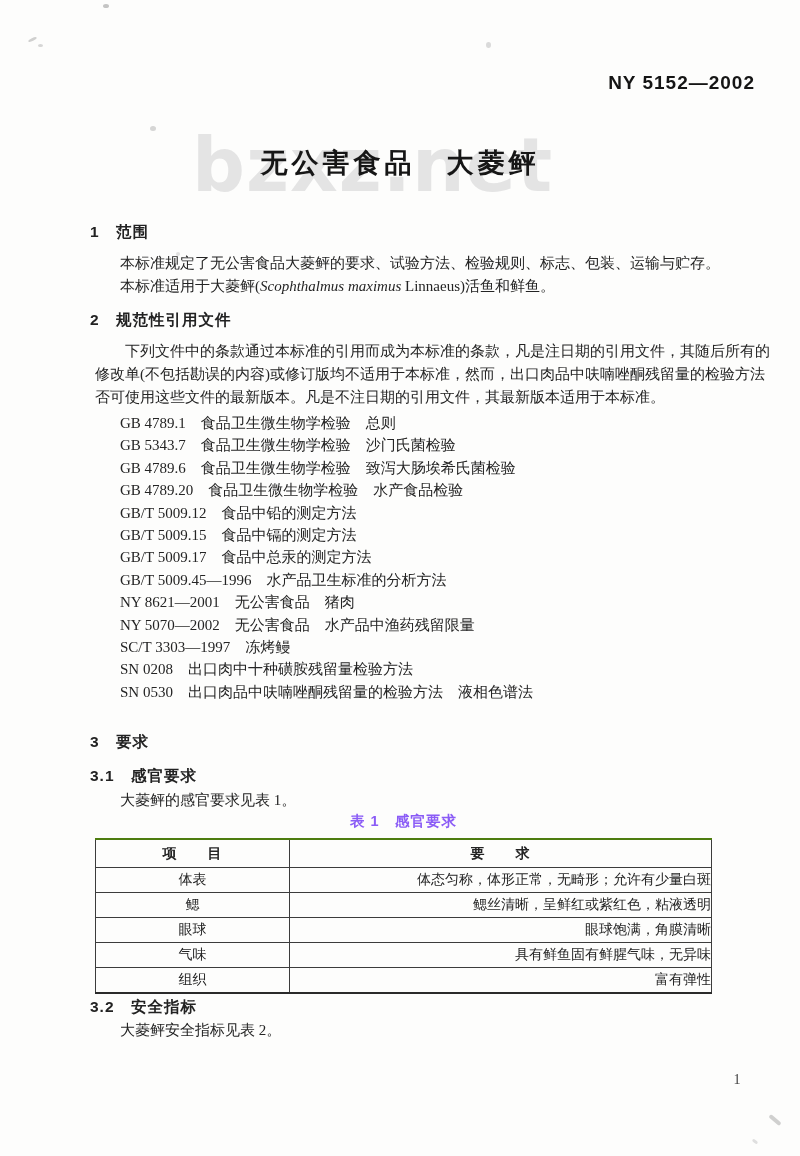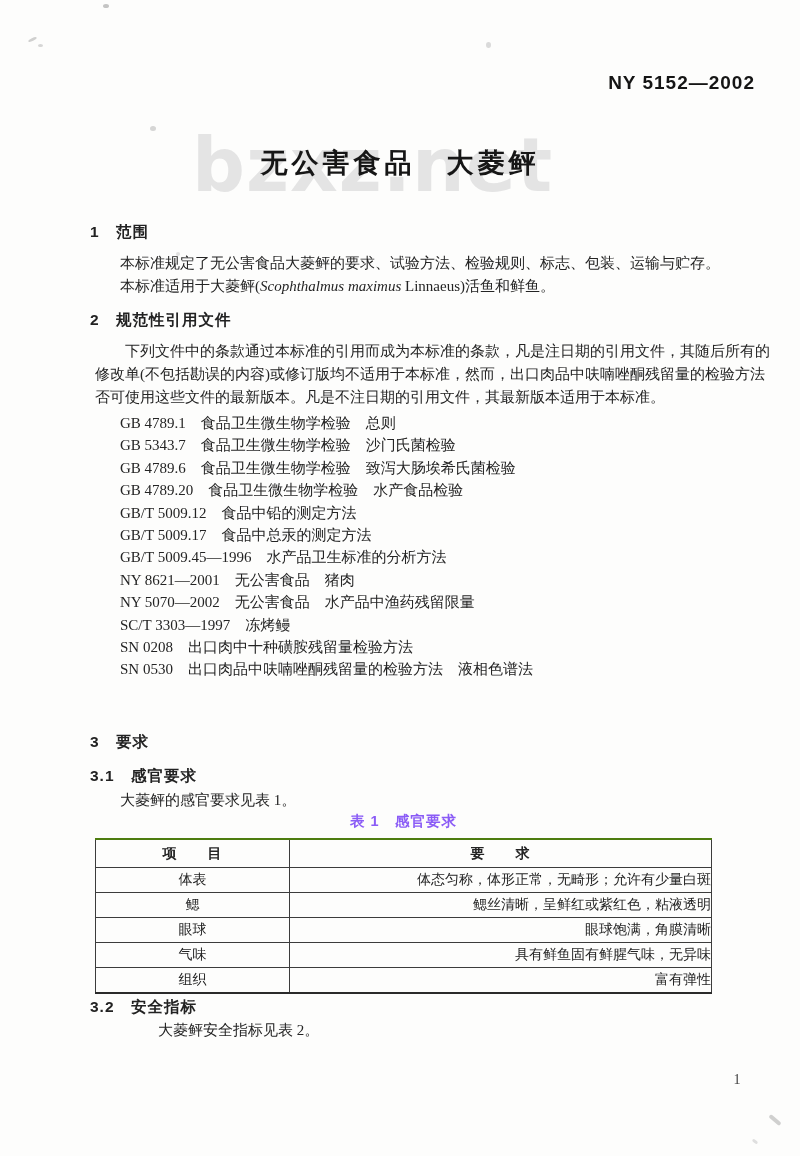--- a/index.html
+++ b/index.html
@@ -108,20 +108,21 @@
     <div class="nowrap">修改单(不包括勘误的内容)或修订版均不适用于本标准，然而，出口肉品中呋喃唑酮残留量的检验方法</div>
     <div class="nowrap">否可使用这些文件的最新版本。凡是不注日期的引用文件，其最新版本适用于本标准。</div>
   </div>
 
   <div class="abs refs">
     <div class="nowrap">GB 4789.1　食品卫生微生物学检验　总则</div>
     <div class="nowrap">GB 5343.7　食品卫生微生物学检验　沙门氏菌检验</div>
     <div class="nowrap">GB 4789.6　食品卫生微生物学检验　致泻大肠埃希氏菌检验</div>
     <div class="nowrap">GB 4789.20　食品卫生微生物学检验　水产食品检验</div>
     <div class="nowrap">GB/T 5009.12　食品中铅的测定方法</div>
+    <div class="nowrap">GB/T 5009.15　食品中镉的测定方法</div>
     <div class="nowrap">GB/T 5009.17　食品中总汞的测定方法</div>
     <div class="nowrap">GB/T 5009.45—1996　水产品卫生标准的分析方法</div>
     <div class="nowrap">NY 8621—2001　无公害食品　猪肉</div>
     <div class="nowrap">NY 5070—2002　无公害食品　水产品中渔药残留限量</div>
     <div class="nowrap">SC/T 3303—1997　冻烤鳗</div>
     <div class="nowrap">SN 0208　出口肉中十种磺胺残留量检验方法</div>
     <div class="nowrap">SN 0530　出口肉品中呋喃唑酮残留量的检验方法　液相色谱法</div>
   </div>
 
   <div class="abs heading" style="left:90px;top:732px;">3　要求</div>
@@ -159,17 +160,17 @@
         <td class="req">具有鲜鱼固有鲜腥气味，无异味</td>
       </tr>
       <tr>
         <td class="item">组织</td>
         <td class="req">富有弹性</td>
       </tr>
     </tbody>
   </table>
 
   <div class="abs heading" style="left:90px;top:997px;">3.2　安全指标</div>
-  <div class="abs bodytext nowrap" style="left:120px;top:1021px;margin-left:38px;">大菱鲆安全指标见表 2。</div>
+  <div class="abs bodytext nowrap" style="left:120px;top:1021px;">大菱鲆安全指标见表 2。</div>
 
   <div class="abs page-num">1</div>
 
 </div>
 
 </body></html>

